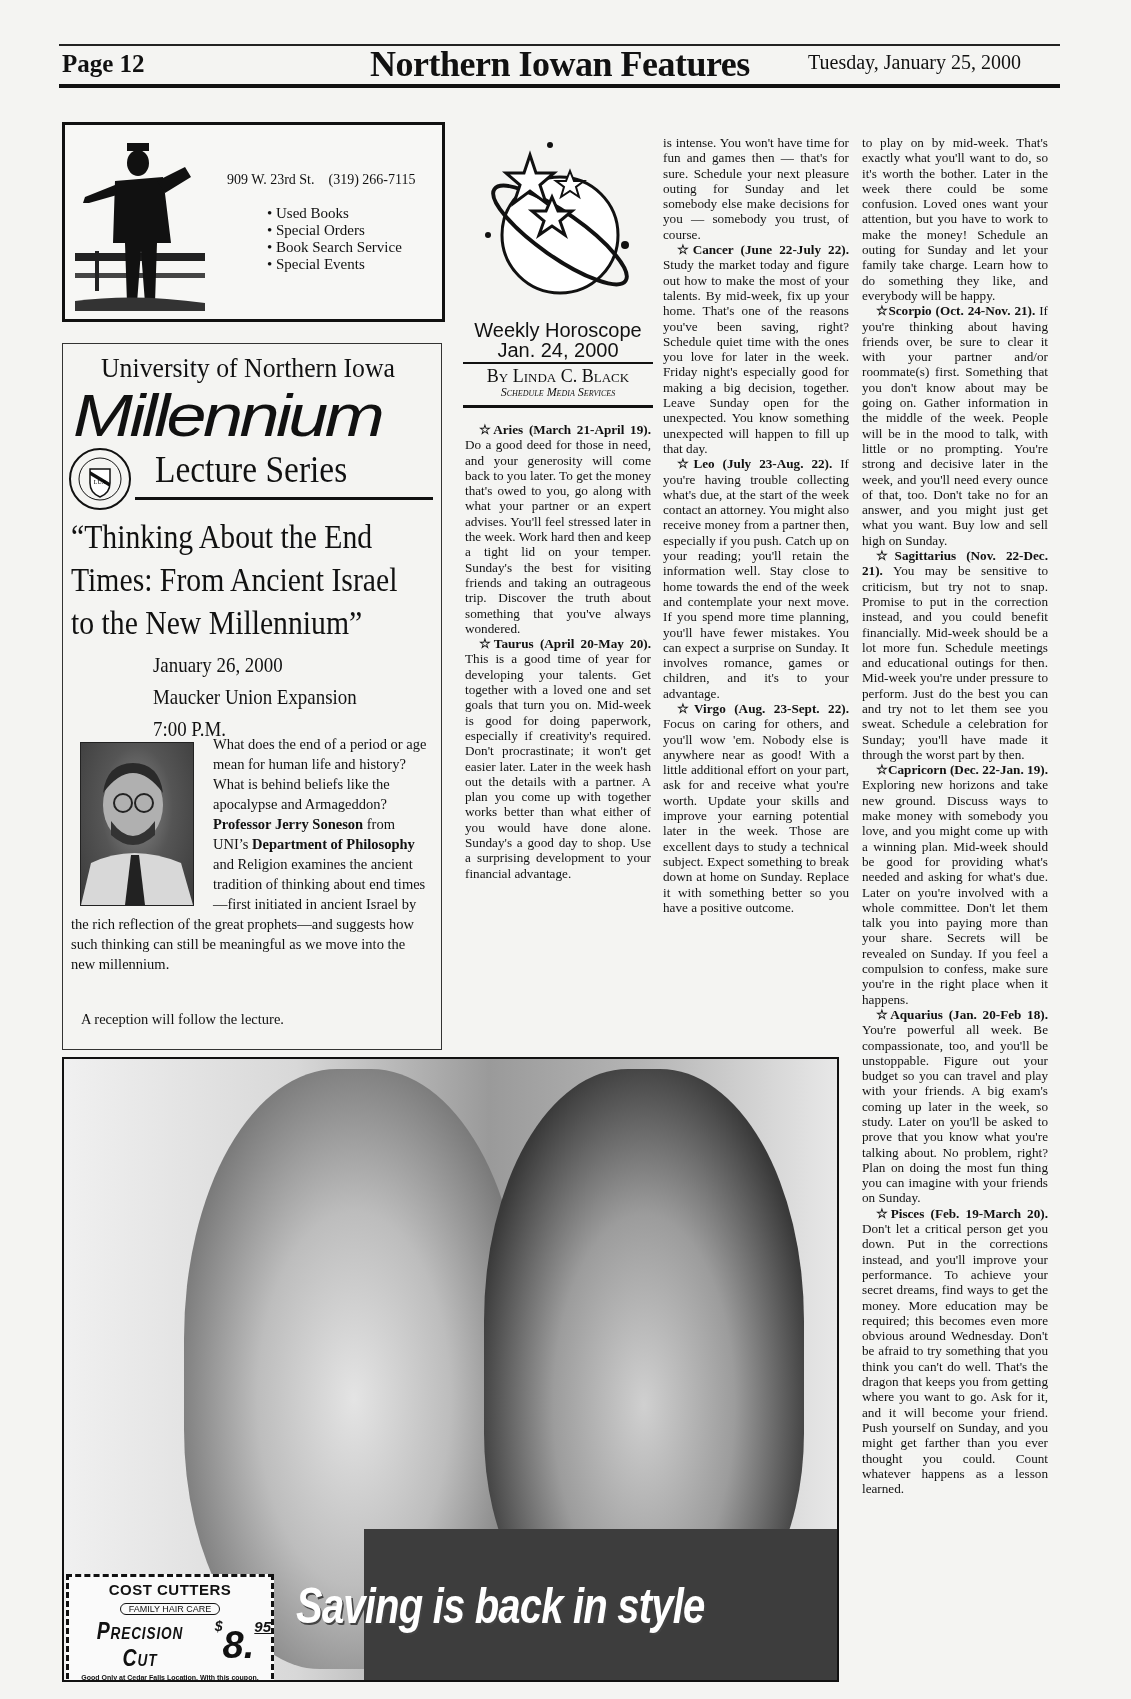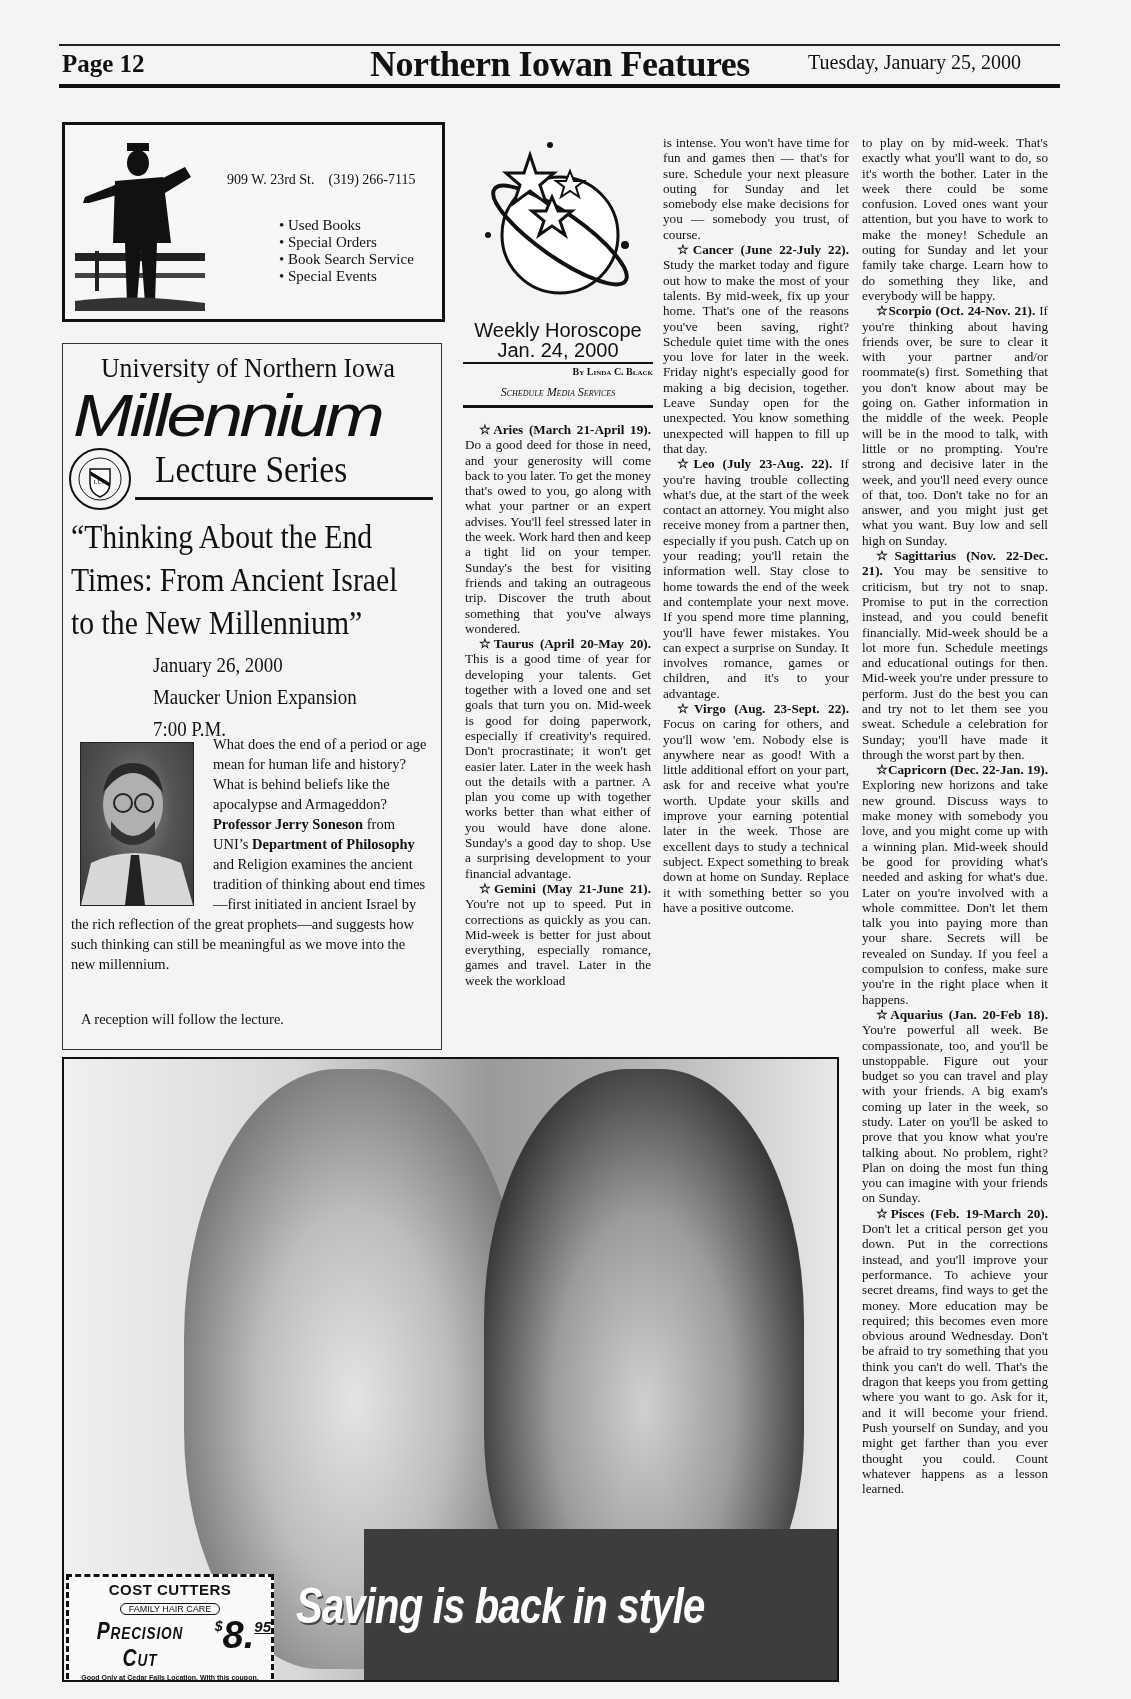--- a/index.html
+++ b/index.html
@@ -14,63 +14,63 @@
   .rule-bottom { left: 59px; top: 84px; width: 1001px; height: 4px; background: #111; }
   .page-num { left: 62px; top: 50px; font-size: 25px; font-weight: bold; }
   .section-title { left: 370px; top: 43px; font-size: 36px; font-weight: bold; letter-spacing: -0.5px; }
   .issue-date { left: 808px; top: 51px; font-size: 20px; }
 
   
   .book-ad { left: 62px; top: 122px; width: 383px; height: 200px; border: 3px solid #111; box-sizing: border-box; background: #f7f7f5; }
   .book-ad .figure { position: absolute; left: 10px; top: 8px; width: 130px; height: 178px; }
   .book-ad .name { position: absolute; left: 140px; top: 6px; font-size: 33px; white-space: nowrap; }
   .book-ad .addr { position: absolute; left: 162px; top: 47px; font-size: 14px; white-space: pre; text-align: center; }
-  .book-ad ul { position: absolute; left: 202px; top: 80px; margin: 12px; padding: 0; list-style: none; font-size: 15px; line-height: 17px; }
+  .book-ad ul { position: absolute; left: 202px; top: 80px; margin: 0; padding: 0; list-style: none; font-size: 15px; line-height: 17px; }
   .book-ad li::before { content: "\2022  "; }
 
   
   .mil-box { left: 62px; top: 343px; width: 380px; height: 707px; border: 1.5px solid #333; box-sizing: border-box; }
   .mil-uni { position: absolute; left: 38px; top: 8px; font-size: 28px; font-family: "Liberation Serif", serif; transform: scaleX(0.92); transform-origin: left; white-space: nowrap; }
   .mil-big { position: absolute; left: 10px; top: 37px; font-size: 60px; font-family: "Liberation Sans", sans-serif; font-style: italic; letter-spacing: -3px; font-weight: 300; transform: scaleX(1.2); transform-origin: left; white-space: nowrap; }
   .mil-seal { position: absolute; left: 5px; top: 103px; width: 64px; height: 64px; }
   .mil-series { position: absolute; left: 92px; top: 103px; font-size: 38px; transform: scaleX(0.88); transform-origin: left; white-space: nowrap; }
   .mil-rule { position: absolute; left: 72px; top: 153px; width: 298px; height: 3px; background: #111; }
   .mil-title { position: absolute; left: 8px; top: 172px; font-size: 33px; line-height: 43px; transform: scaleX(0.9); transform-origin: left; white-space: nowrap; }
   .mil-when { position: absolute; left: 90px; top: 305px; font-size: 21px; line-height: 32px; transform: scaleX(0.9); transform-origin: left; white-space: nowrap; }
   .mil-photo { position: absolute; left: 17px; top: 398px; width: 112px; height: 162px; background: radial-gradient(ellipse at 50% 40%, #8a8a8a 0%, #555 45%, #3a3a3a 100%); border: 1px solid #222; overflow: hidden; }
   .mil-body { position: absolute; left: 8px; top: 390px; width: 362px; font-size: 14.5px; line-height: 20px; }
   .mil-body .float { float: left; width: 142px; height: 175px; }
   .mil-foot { position: absolute; left: 18px; top: 667px; font-size: 14.5px; }
 
   
   .horo-art { left: 470px; top: 135px; width: 170px; height: 180px; }
   .horo-h1 { left: 463px; top: 320px; width: 190px; text-align: center; font-family: "Liberation Sans", sans-serif; font-size: 20px; line-height: 20px; }
   .horo-rule1 { left: 463px; top: 362px; width: 190px; height: 2px; background: #111; }
-  .horo-by { left: 463px; top: 366px; width: 190px; text-align: right; font-size: 10px; font-weight: bold; font-variant: small-caps; }
+  .horo-by { left: 463px; top: 366px; width: 190px; text-align: center; font-size: 18px; font-weight: normal; font-variant: small-caps; }
   .horo-svc { left: 463px; top: 385px; width: 190px; text-align: center; font-size: 12px; font-style: italic; font-variant: small-caps; }
   .horo-rule2 { left: 463px; top: 405px; width: 190px; height: 3px; background: #111; }
 
   .col { font-size: 13.2px; line-height: 15.3px; text-align: justify; hyphens: auto; }
   .col p { margin: 0; text-indent: 14px; }
   .col p.cont { text-indent: 0; }
   .col b { font-weight: bold; }
   .col1 { left: 465px; top: 422px; width: 186px; }
   .col2 { left: 663px; top: 135px; width: 186px; }
   .col3 { left: 862px; top: 135px; width: 186px; }
 
   
   .cc-ad { left: 62px; top: 1057px; width: 777px; height: 625px; border: 2px solid #111; box-sizing: border-box; overflow: hidden;
            background: linear-gradient(90deg, #f0f0f0 0%, #d8d8d8 30%, #9a9a9a 55%, #b5b5b5 75%, #e8e8e8 100%); }
   .cc-woman { position: absolute; left: 120px; top: 10px; width: 340px; height: 600px; border-radius: 45% 45% 40% 40%; background: radial-gradient(ellipse at 50% 55%, #e4e4e4 0%, #bdbdbd 40%, #707070 80%, #4a4a4a 100%); }
   .cc-man { position: absolute; left: 420px; top: 10px; width: 320px; height: 560px; border-radius: 45% 45% 35% 35%; background: radial-gradient(ellipse at 50% 60%, #d0d0d0 0%, #9c9c9c 40%, #3a3a3a 75%, #1e1e1e 100%); }
   .cc-shirt { position: absolute; left: 300px; top: 470px; width: 475px; height: 160px; background: #3d3d3d; }
   .cc-coupon { position: absolute; left: 2px; top: 515px; width: 208px; height: 114px; background: #fafafa; border: 3px dashed #111; box-sizing: border-box; text-align: center; }
   .cc-brand { font-family: "Liberation Sans", sans-serif; font-weight: bold; font-size: 15px; margin-top: 4px; letter-spacing: 0.5px; }
   .cc-sub { display: inline-block; font-family: "Liberation Sans", sans-serif; font-size: 9px; border: 1px solid #111; border-radius: 8px; padding: 0 8px; margin-top: 0; }
-  .cc-cut { display: flex; align-items: flex-start; justify-content: center; margin-top: 2px; font-family: "Liberation Sans", sans-serif; font-style: italic; font-weight: bold; }
+  .cc-cut { display: flex; align-items: center; justify-content: center; margin-top: 2px; font-family: "Liberation Sans", sans-serif; font-style: italic; font-weight: bold; }
   .cc-cut .lbl { font-size: 23px; font-variant: small-caps; letter-spacing: 1px; transform: scaleX(0.85); }
   .cc-cut .dol { font-size: 14px; align-self: flex-start; margin-left: 4px; }
   .cc-cut .big { font-size: 38px; line-height: 34px; }
   .cc-cut .cents { font-size: 15px; text-decoration: underline; align-self: flex-start; }
   .cc-fine { font-family: "Liberation Sans", sans-serif; font-weight: bold; font-size: 7px; line-height: 8px; margin-top: 2px; }
   .cc-slogan { position: absolute; left: 232px; top: 518px; font-family: "Liberation Sans", sans-serif; font-weight: bold; font-style: italic; font-size: 50px; color: #fff; text-shadow: 2px 2px 0 #444; transform: scaleX(0.8); transform-origin: left; white-space: nowrap; letter-spacing: -1px; }
 </style>
 </head>
 <body>
 
@@ -156,21 +156,20 @@
   <div>Jan. 24, 2000</div>
 </div>
 <div class="abs horo-rule1"></div>
 <div class="abs horo-by">By Linda C. Black</div>
 <div class="abs horo-svc">Schedule Media Services</div>
 <div class="abs horo-rule2"></div>
 
 <div class="abs col col1">
   <p><b>☆Aries (March 21-April 19).</b><span> Do a good deed for those in need, and your generosity will come back to you later. To get the money that's owed to you, go along with what your partner or an expert advises. You'll feel stressed later in the week. Work hard then and keep a tight lid on your temper. Sunday's the best for visiting friends and taking an outrageous trip. Discover the truth about something that you've always wondered.</span></p>
   <p><b>☆Taurus (April 20-May 20).</b><span> This is a good time of year for developing your talents. Get together with a loved one and set goals that turn you on. Mid-week is good for doing paperwork, especially if creativity's required. Don't procrastinate; it won't get easier later. Later in the week hash out the details with a partner. A plan you come up with together works better than what either of you would have done alone. Sunday's a good day to shop. Use a surprising development to your financial advantage.</span></p>
-  <p><b>☆Gemini (May 21-June 21).</b><span> You're not up to speed. Put in corrections as quickly as you can. Mid-week is better for just about everything, especially romance, games and travel. Later in the week the workload</span></p>
 </div>
 
 <div class="abs col col2">
   <p class="cont"><span>is intense. You won't have time for fun and games then — that's for sure. Schedule your next pleasure outing for Sunday and let somebody else make decisions for you — somebody you trust, of course.</span></p>
   <p><b>☆Cancer (June 22-July 22).</b><span> Study the market today and figure out how to make the most of your talents. By mid-week, fix up your home. That's one of the reasons you've been saving, right? Schedule quiet time with the ones you love for later in the week. Friday night's especially good for making a big decision, together. Leave Sunday open for the unexpected. You know something unexpected will happen to fill up that day.</span></p>
   <p><b>☆Leo (July 23-Aug. 22).</b><span> If you're having trouble collecting what's due, at the start of the week contact an attorney. You might also receive money from a partner then, especially if you push. Catch up on your reading; you'll retain the information well. Stay close to home towards the end of the week and contemplate your next move. If you spend more time planning, you'll have fewer mistakes. You can expect a surprise on Sunday. It involves romance, games or children, and it's to your advantage.</span></p>
   <p><b>☆Virgo (Aug. 23-Sept. 22).</b><span> Focus on caring for others, and you'll wow 'em. Nobody else is anywhere near as good! With a little additional effort on your part, ask for and receive what you're worth. Update your skills and improve your earning potential later in the week. Those are excellent days to study a technical subject. Expect something to break down at home on Sunday. Replace it with something better so you have a positive outcome.</span></p>
 </div>
 
 <div class="abs col col3">

